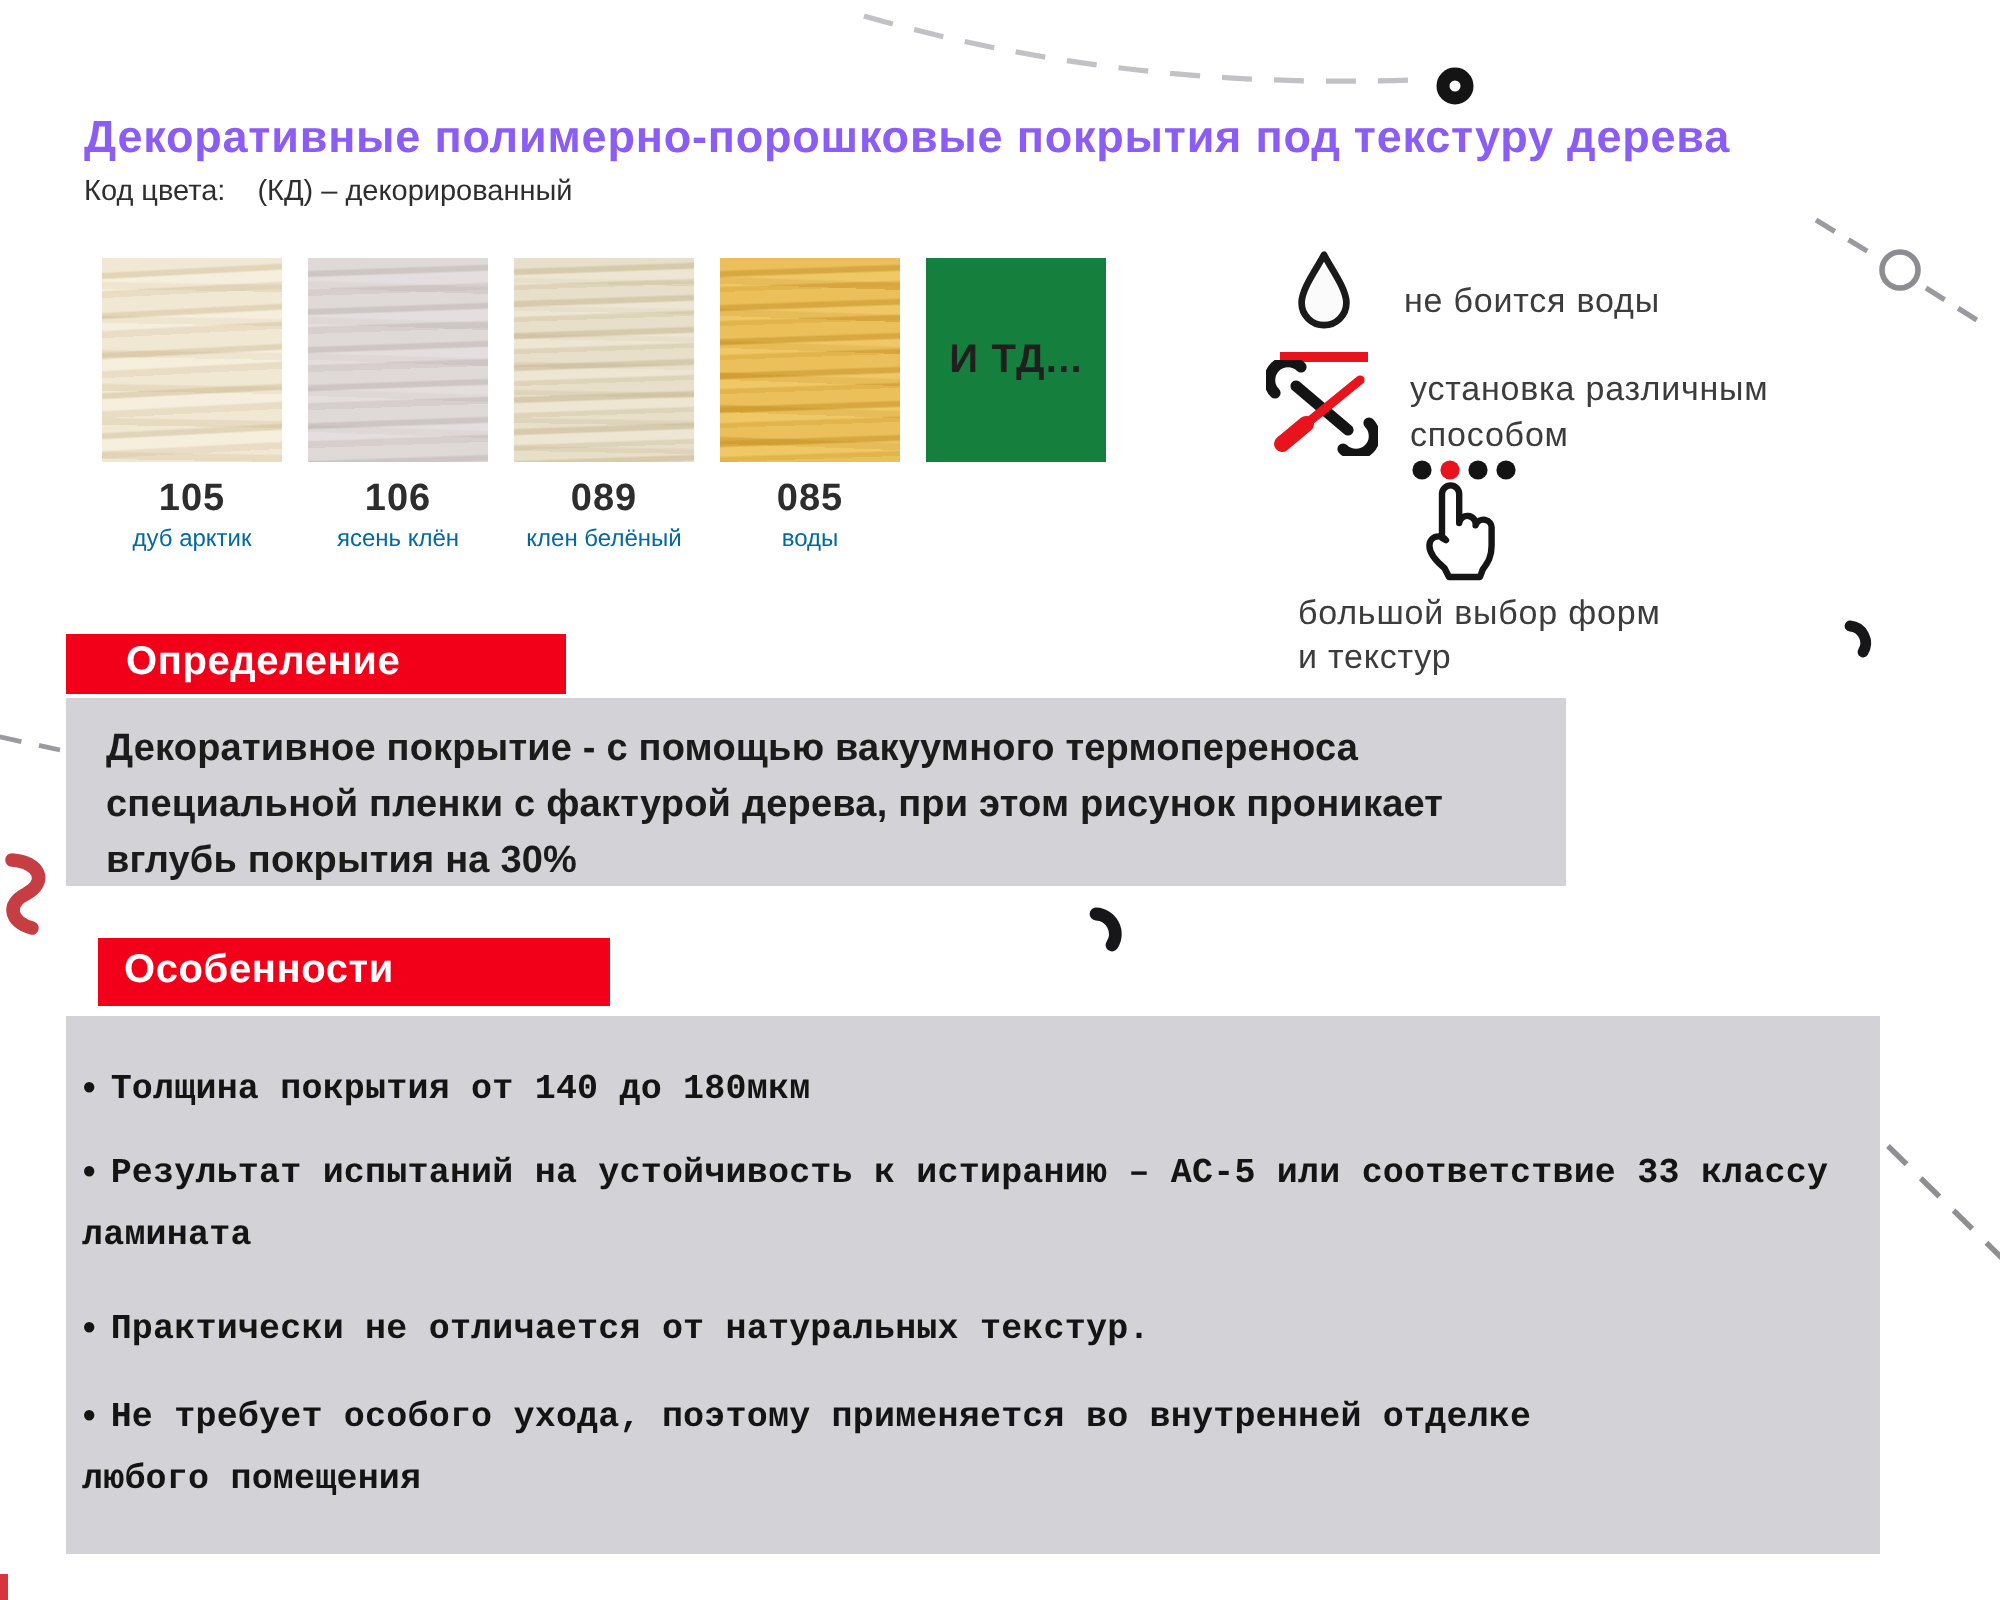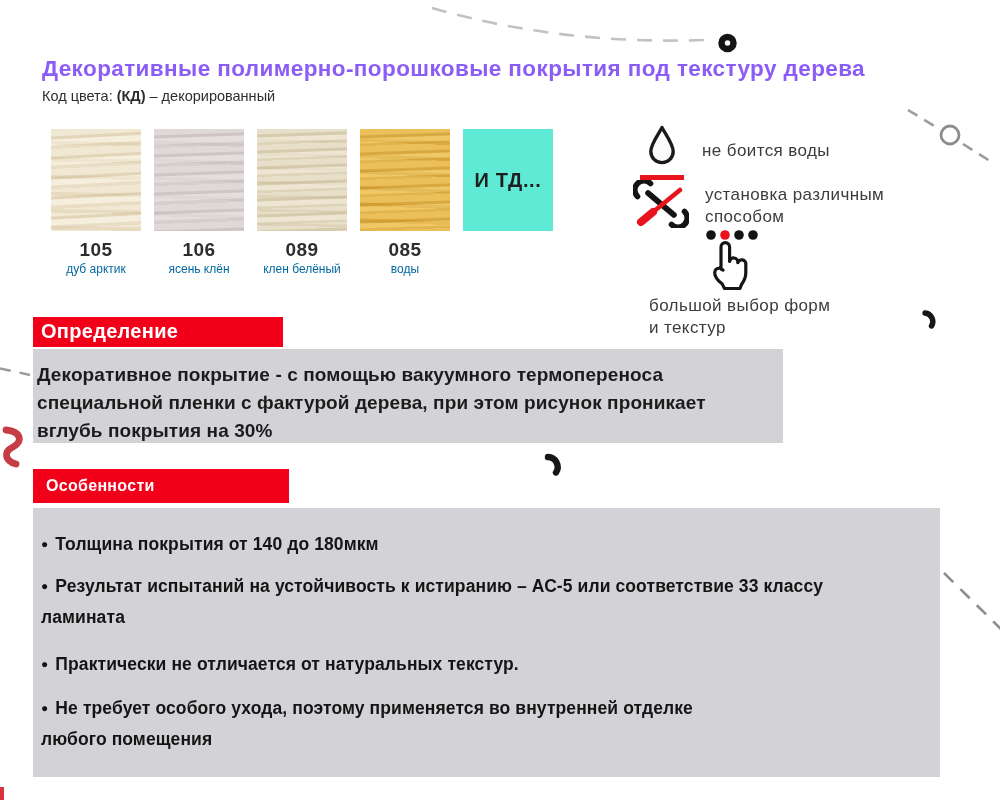--- a/index.html
+++ b/index.html
@@ -6,21 +6,21 @@
   body { background:#ffffff; font-family:"Liberation Sans","DejaVu Sans",sans-serif; }
   .stage { position:relative; width:1000px; height:800px; background:#ffffff; overflow:hidden; }
 
   
   .deco { position:absolute; left:0; top:0; width:1000px; height:800px; pointer-events:none; }
 
   
   .header { position:absolute; left:42px; top:56px; }
   .title { font-size:22.5px; font-weight:700; color:#8b5cf6; letter-spacing:0.4px; white-space:nowrap; }
   .subtitle { margin-top:6px; font-size:14.5px; color:#2e2e2e; }
-  .subtitle .code { font-weight:700; }
+  .subtitle .code { font-weight:400;margin-left:12px; }
   .subtitle span { margin-right:4px; }
 
   
   .swatch-row { position:absolute; left:51px; top:129px; display:flex; gap:13px; }
   .swatch-col { width:90px; text-align:center; }
   .tile { width:90px; height:102px; }
   .tex-105 { background:
       repeating-linear-gradient(177deg, rgba(205,186,148,0) 0 7px, rgba(201,180,138,0.38) 8px 10px, rgba(255,250,238,0.35) 11px 16px, rgba(208,189,150,0.25) 17px 20px),
       repeating-linear-gradient(181deg, rgba(244,236,218,0.5) 0 13px, rgba(214,196,158,0.3) 14px 17px),
       #eee4ce; }
@@ -29,47 +29,47 @@
       repeating-linear-gradient(182deg, rgba(226,220,219,0.5) 0 14px, rgba(195,185,184,0.3) 15px 18px),
       #dbd5d4; }
   .tex-089 { background:
       repeating-linear-gradient(178deg, rgba(196,180,142,0) 0 5px, rgba(193,177,137,0.45) 6px 8px, rgba(246,240,224,0.4) 9px 13px, rgba(199,186,148,0.3) 14px 16px),
       repeating-linear-gradient(181deg, rgba(233,224,200,0.5) 0 11px, rgba(205,191,152,0.32) 12px 14px),
       #e7decb; }
   .tex-085 { background:
       repeating-linear-gradient(178deg, rgba(203,152,43,0) 0 6px, rgba(198,146,38,0.5) 7px 9px, rgba(244,209,116,0.45) 10px 14px, rgba(206,156,48,0.32) 15px 17px),
       repeating-linear-gradient(182deg, rgba(240,201,103,0.5) 0 12px, rgba(198,148,42,0.35) 13px 16px),
       #e6b64e; }
-  .tile-more { background:#5eead4; display:flex; align-items:center; justify-content:center;
+  .tile-more { background:#15803d; display:flex; align-items:center; justify-content:center;
       font-size:20px; font-weight:600; color:#1f1f1f; letter-spacing:0.6px; }
   .code-label { margin-top:8px; font-size:19px; font-weight:600; color:#2d2d2d; letter-spacing:0.5px; }
   .name-label { margin-top:1px; font-size:12px; color:#0369a1; white-space:nowrap; }
 
   
   .feature { position:absolute; display:flex; align-items:center; }
   .f1 { left:638px; top:122px; }
   .f2 { left:633px; top:180px; }
   .f3 { left:633px; top:229px;flex-direction:column; }
   .f-icon { flex:0 0 auto; }
   .f-label { margin-left:16px; font-size:17px; color:#3c3c3c; letter-spacing:0.4px; line-height:1.3; }
   .drop-wrap { width:48px; text-align:center; }
   .drop-underline { width:44px; height:4.5px; background:#e8131d; margin:3px auto 0; }
 
   
   .banner { position:absolute; background:#f20019; color:#ffffff; font-weight:700; letter-spacing:0.3px; }
-  .banner-def { left:33px; top:317px; width:250px; height:30px; font-size:20px; line-height:29px; padding-left:8px; }
-  .banner-feat { left:33px; top:469px; width:256px; height:34px; font-size:16px; line-height:33px; padding-left:13px; }
+  .banner-def { left:33px; top:317px; width:250px; height:30px; font-size:20px; line-height:29px; padding-left:30px; }
+  .banner-feat { left:49px; top:469px; width:256px; height:34px; font-size:20px; line-height:33px; padding-left:13px; }
 
   .graybox { position:absolute; background:#d3d3d7; }
-  .def-box { left:33px; top:349px; width:750px; height:94px; padding:12px 0 0 4px; }
+  .def-box { left:33px; top:349px; width:750px; height:94px; padding:12px 0 0 20px; }
   .def-line { font-size:19px; font-weight:700; color:#1b1b1b; line-height:28px; white-space:nowrap; letter-spacing:0.1px; }
 
   .feat-box { left:33px; top:508px; width:907px; height:269px; }
   .bullet { position:absolute; left:8px; font-size:17.5px; font-weight:700; color:#141414; line-height:31px; letter-spacing:0.1px; }
-  .bullet .line { white-space:nowrap; }
+  .bullet .line { white-space:nowrap;font-family:Liberation Mono, monospace; }
   .b1 { top:21px; } .b2 { top:63px; } .b3 { top:141px; } .b4 { top:185px; }
   .dot { font-size:12px; margin-right:7px; vertical-align:2px; }
 </style>
 </head>
 <body>
 
 <div class="stage">
 
   <svg class="deco" viewBox="0 0 1000 800">
     <path d="M432 8 Q 560 45 706 40" fill="none" stroke="#c2c2c6" stroke-width="2.6" stroke-dasharray="15 11"></path>

